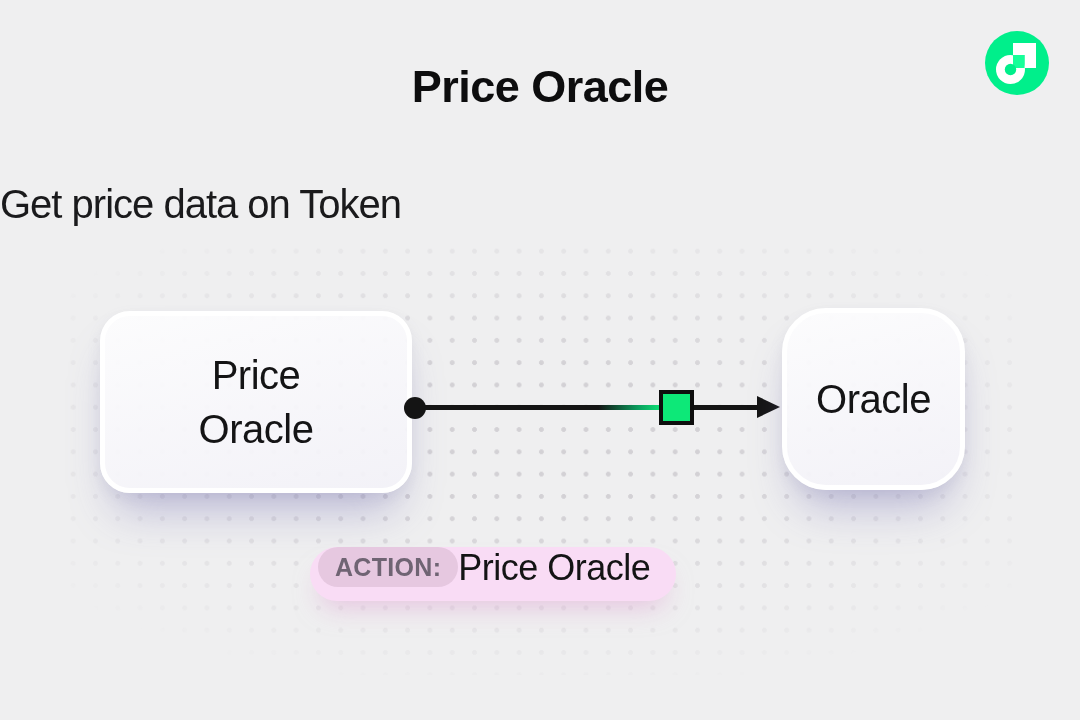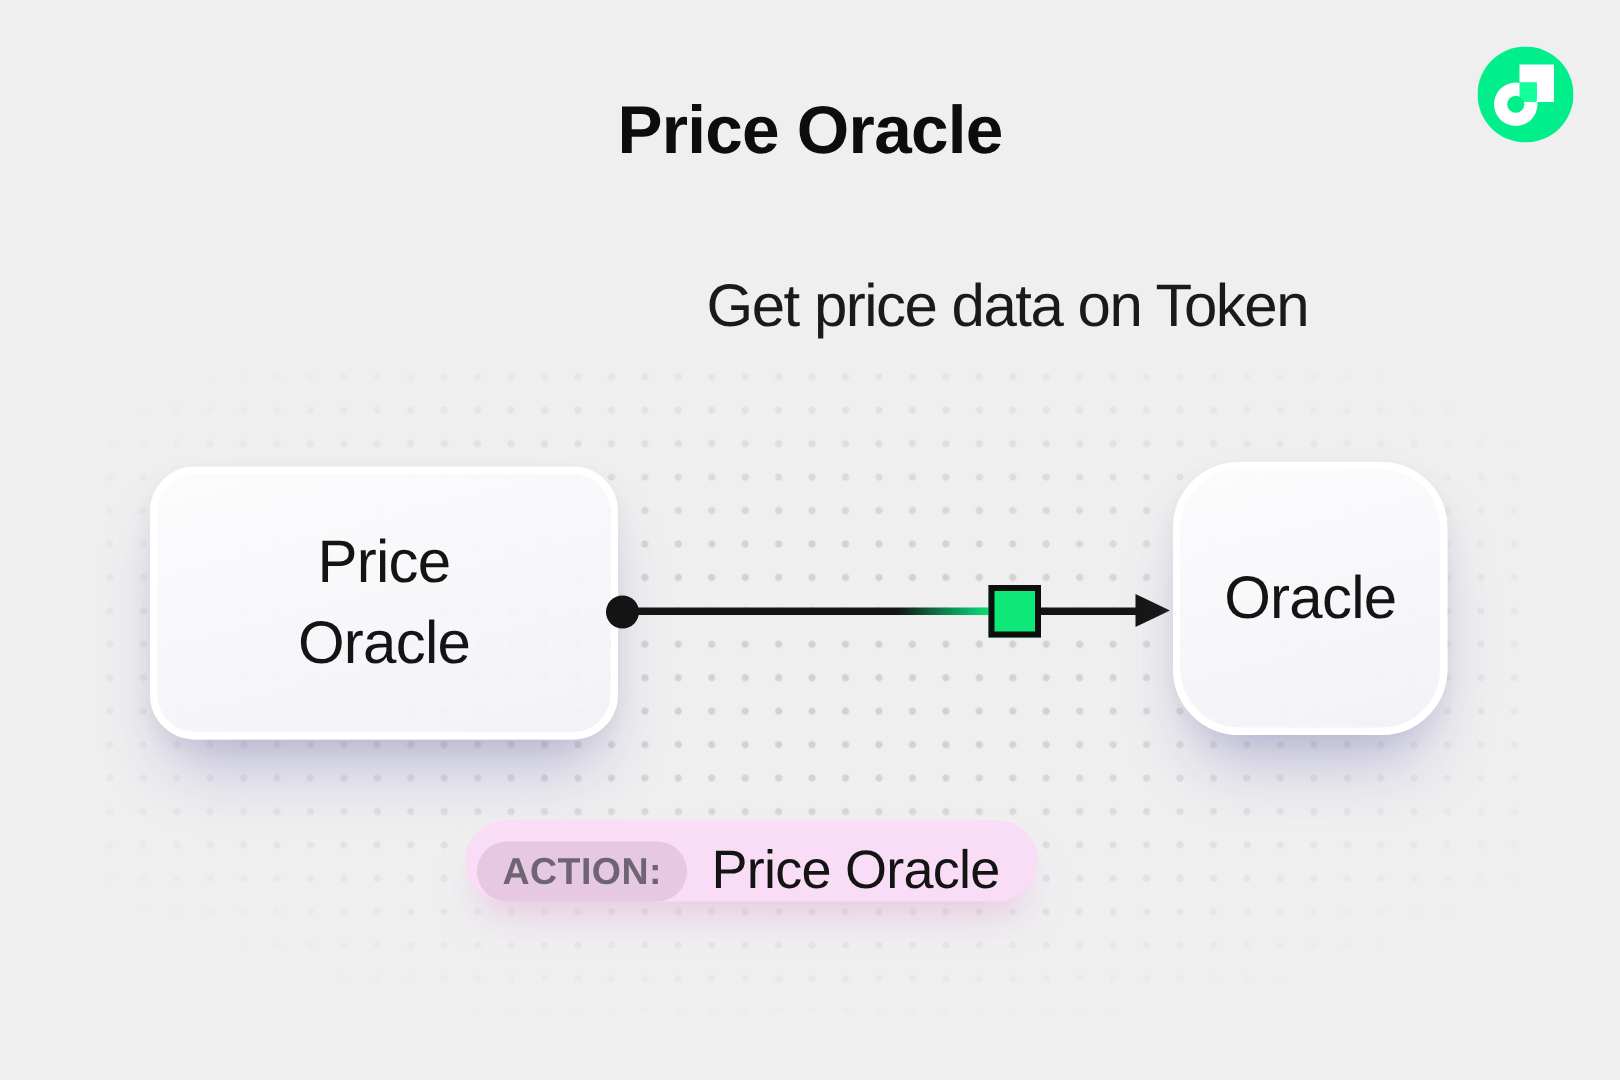--- a/index.html
+++ b/index.html
@@ -33,21 +33,21 @@
   .logo-hole { fill: var(--logo_green, #00ef8b); }
 
   .title {
     position: absolute; left: 0; top: 62px; width: 1080px;
     margin: 0; text-align: center;
     font-size: 45px; font-weight: 700; letter-spacing: -0.5px;
     color: #0d0d0e; line-height: 1.1;
   }
   .subtitle {
     position: absolute; left: 0; top: 182px; width: 872px;
-    text-align: right;
+    text-align: left;
     font-size: 40px; font-weight: 400; letter-spacing: -1px;
     color: #1a1a1c; line-height: 1.1;
   }
 
   
   .node {
     position: absolute;
     box-sizing: border-box;
     border: 5px solid #ffffff;
     background: linear-gradient(165deg, rgba(253,253,254,0.93) 0%, rgba(243,242,248,0.93) 100%);
@@ -84,22 +84,22 @@
     position: absolute; left: 757px; top: 396px;
     width: 0; height: 0;
     border-left: 23px solid var(--ink, #141414);
     border-top: 11.5px solid transparent;
     border-bottom: 11.5px solid transparent;
   }
 
   
   .badge {
     position: absolute; left: 310px; top: 547px; height: 54px;
-    display: inline-flex; align-items: flex-end;
-    padding: 0 26px 0 8px; gap: 16px;
+    display: inline-flex; align-items: flex-start;
+    padding: 0 26px 0 8px; 
     border-radius: 27px;
     background: var(--pink, #f9dcf5);
     box-shadow: 0 16px 26px -10px rgba(222,160,210,0.55);
   }
   .badge-label {
     display: inline-flex; align-items: center;
     height: 40px; padding: 0 17px;
     border-radius: 20px;
     background: var(--pink_dark, #e6c8e0);
     font-size: 25px; font-weight: 600; letter-spacing: 0.3px;

